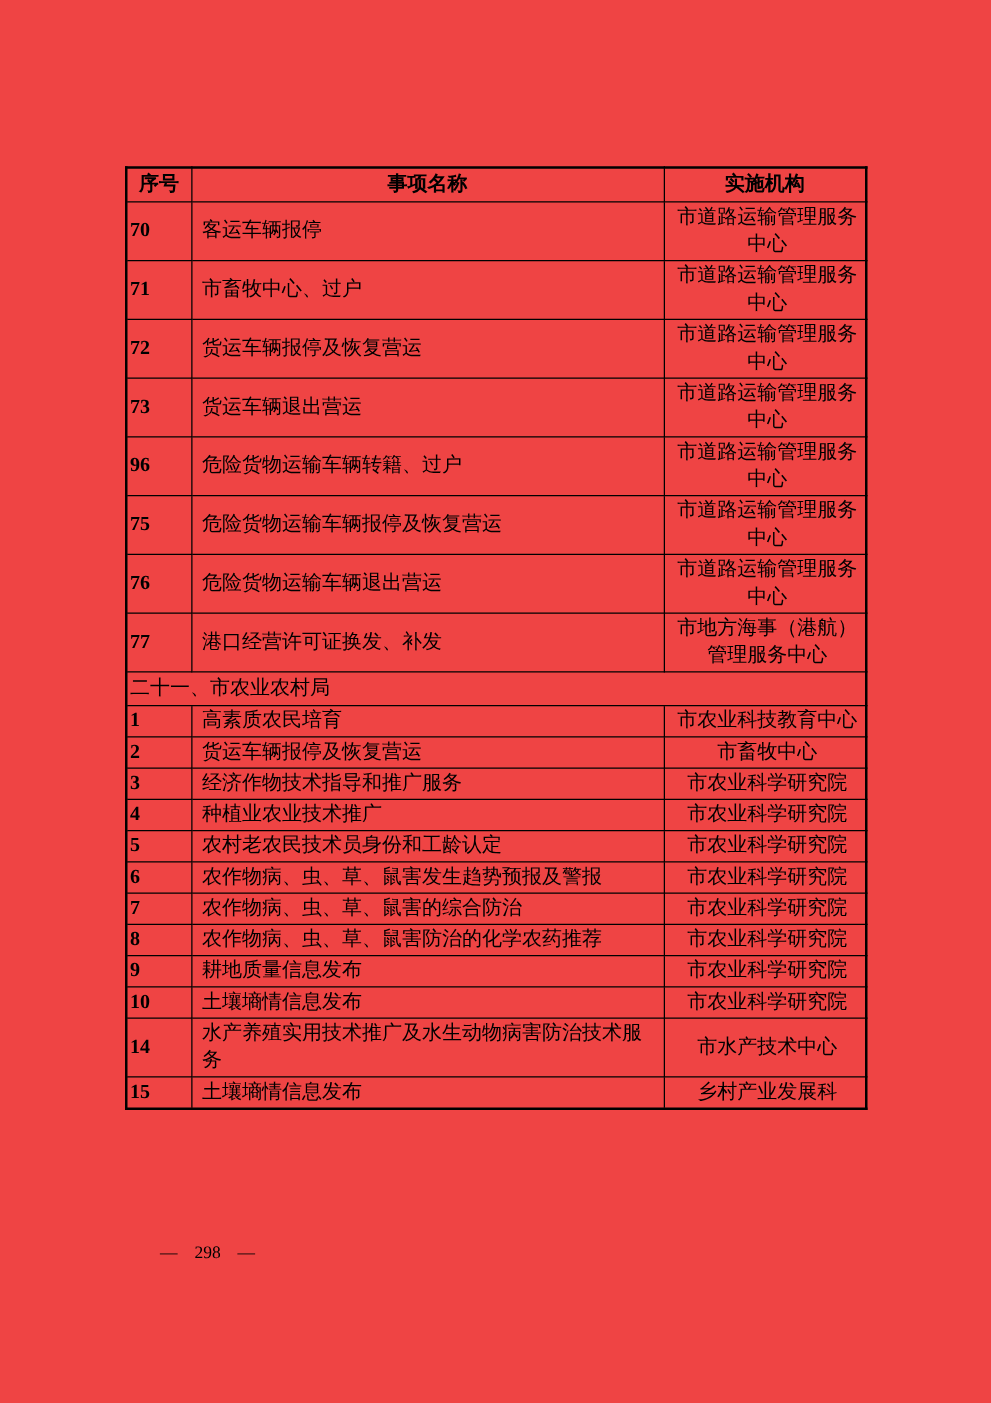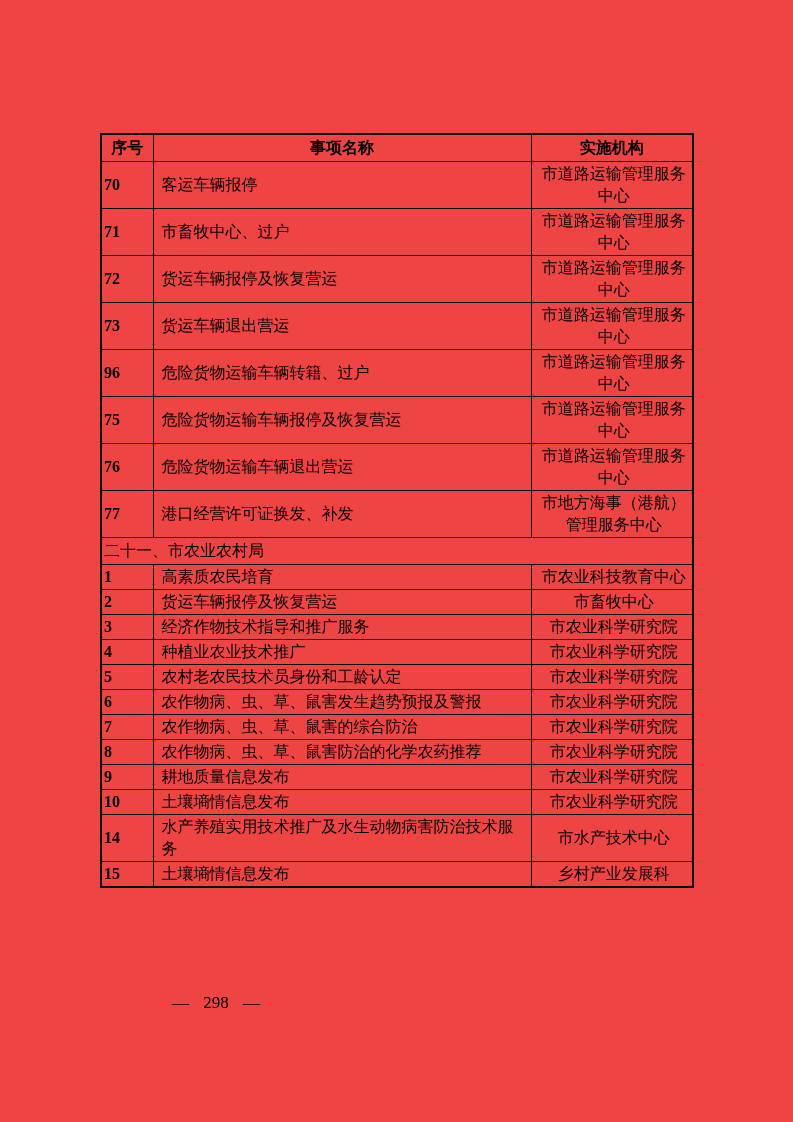--- a/index.html
+++ b/index.html
@@ -56,25 +56,24 @@
   }
   td.section-header-cell {
     text-align: left;
     padding: 2px 2px;
     height: 27px;
   }
   .page-footer {
     position: absolute;
     left: 128px;
     top: 993px;
-    font-size: 17px;
+    font-size: 14px;
     line-height: 20px;
     word-spacing: 10px;
     color: #000000;
-    margin-left: 44px;
   }
 </style>
 </head>
 <body>
 
 <div class="page">
 
   <table class="doc-table">
     <colgroup>
       <col style="width:52px">

